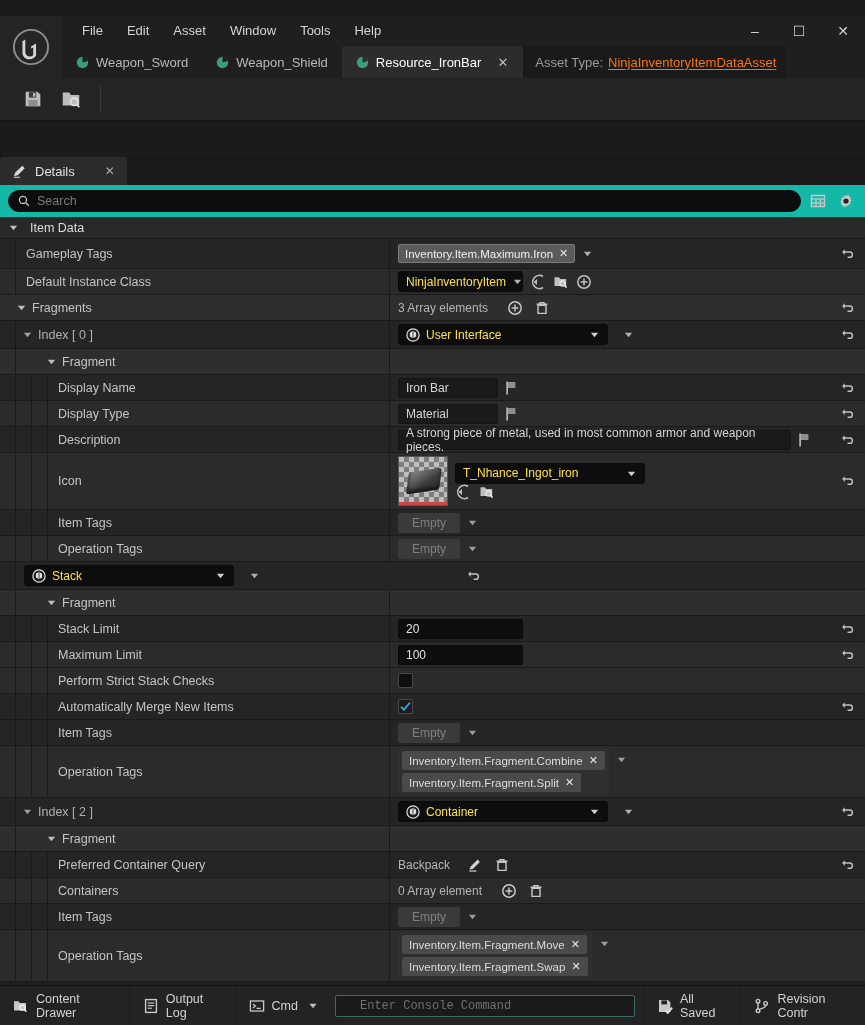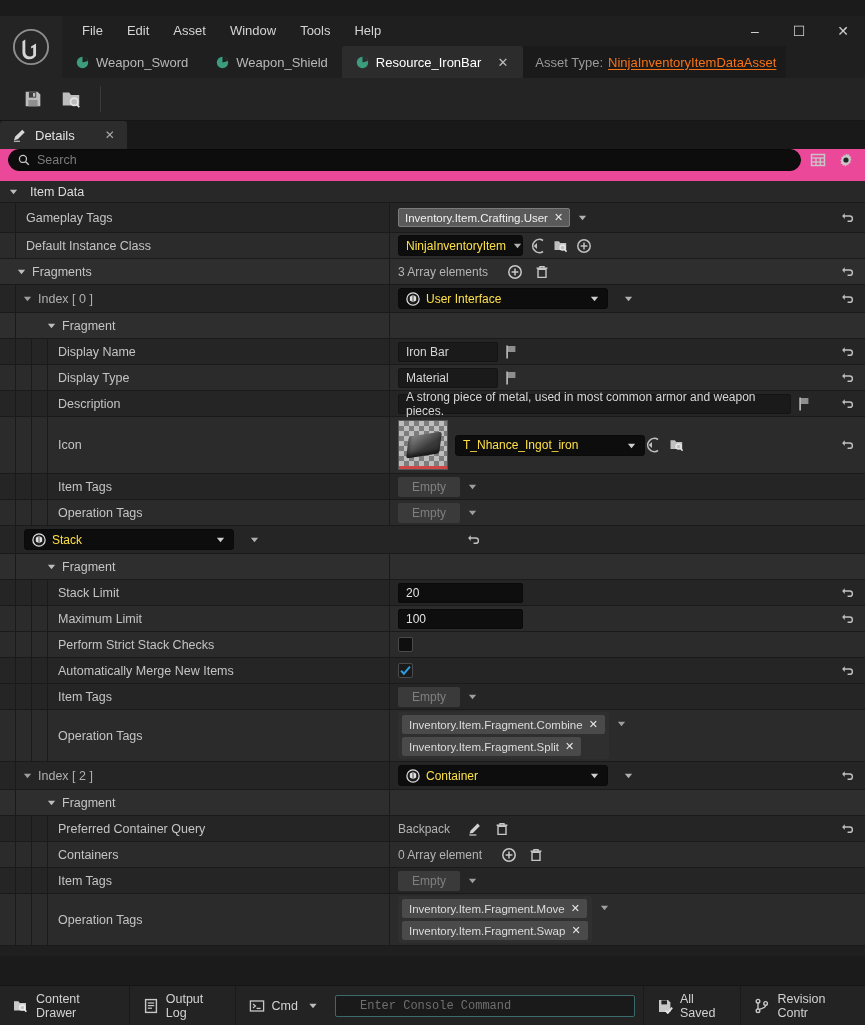--- a/index.html
+++ b/index.html
@@ -73,35 +73,35 @@
   }
   .tbtn {
     width: 38px; height: 32px; display: flex;
     align-items: center; justify-content: center;
   }
   .tbtn svg { width: 22px; height: 22px; }
   .tb-sep { width: 1px; height: 26px; background: #3a3a3a; margin-left: 10px; }
 
   
   .panel-tabrow {
-    height: 28px; background: #191919; display: flex; align-items: flex-end;
+    height: 28px; background: #191919; display: flex; align-items: flex-end; margin-top: 36px;
   }
   .panel-tab {
     display: flex; align-items: center; gap: 8px;
     background: #2c2c2c; height: 28px; padding: 0 12px;
     font-size: 13px; color: #e2e2e2;
     border-top-left-radius: 3px; border-top-right-radius: 3px;
   }
   .panel-tab .pt-close { color: #aaa; font-size: 12px; margin-left: 22px; }
   .panel-tab svg { width: 15px; height: 15px; }
 
   
   .searchrow {
-    height: 32px; background: #ec4899; display: flex;
-    padding: 0 8px; gap: 6px;
+    height: 32px; background: #14b8a6; display: flex;
+    align-items: center; padding: 0 8px; gap: 6px;
   }
   .searchbox {
     flex: 1; height: 22px; background: #0d0d0d;
     border: 1px solid #0a0a0a; border-radius: 11px;
     display: flex; align-items: center; padding: 0 9px; gap: 7px;
   }
   .searchbox svg { width: 12px; height: 12px; flex: 0 0 12px; }
   .search-input {
     flex: 1; background: transparent; border: none; outline: none;
     color: #cfcfcf; font-size: 12.5px;
@@ -214,21 +214,21 @@
   .thumb .ingot {
     position: absolute; left: 9px; top: 13px; width: 32px; height: 22px;
     background: linear-gradient(150deg, #8d8d8d 0%, #5c5c5c 35%, #3a3a3a 60%, #2b2b2b 100%);
     transform: skewX(-16deg) rotate(-9deg);
     border-radius: 3px;
     box-shadow: inset 1px -3px 4px rgba(0,0,0,.6);
   }
   .thumb .redbar {
     position: absolute; left: 0; right: 0; bottom: 0; height: 3px; background: #d04545;
   }
-  .icon-col { display: flex; }
+  .icon-col { display: flex; flex-direction: column; }
   .icon-row2 { display: flex; gap: 8px; align-items: center; }
 
   
   .statusbar {
     position: absolute; left: 0; bottom: 0; width: 865px; height: 40px;
     background: #232323; display: flex; align-items: center;
     border-top: 1px solid #151515;
   }
   .sb-item {
     display: flex; align-items: center; gap: 7px; height: 40px;
@@ -366,21 +366,21 @@
         <path d="M2 4l4 5 4-5z" fill="#bdbdbd"></path>
       </svg>
     <span>Item Data</span>
   </div>
 
   <div class="prow odd" style="min-height:30px">
     <div class="ind"></div>
     <div class="namecell">Gameplay Tags</div>
     <div class="valcell">
       <span class="tagchip">
-        <span>Inventory.Item.Crafting.User</span>
+        <span>Inventory.Item.Maximum.Iron</span>
         <span class="x">✕</span>
       </span>
       <svg class="caret" viewBox="0 0 12 12">
           <path d="M2 4l4 5 4-5z" fill="#b0b0b0"></path>
         </svg>
       <span class="revert">
         <svg viewBox="0 0 16 16">
           <path d="M4 9.5 L1.2 6.5 L4 3.5 V5.6 h5.3 a3.6 3.6 0 0 1 0 7.2 H7 v-1.5 h2.3 a2.1 2.1 0 0 0 0-4.2 H4 z" fill="#c0c0c0"></path>
         </svg>
       </span>

